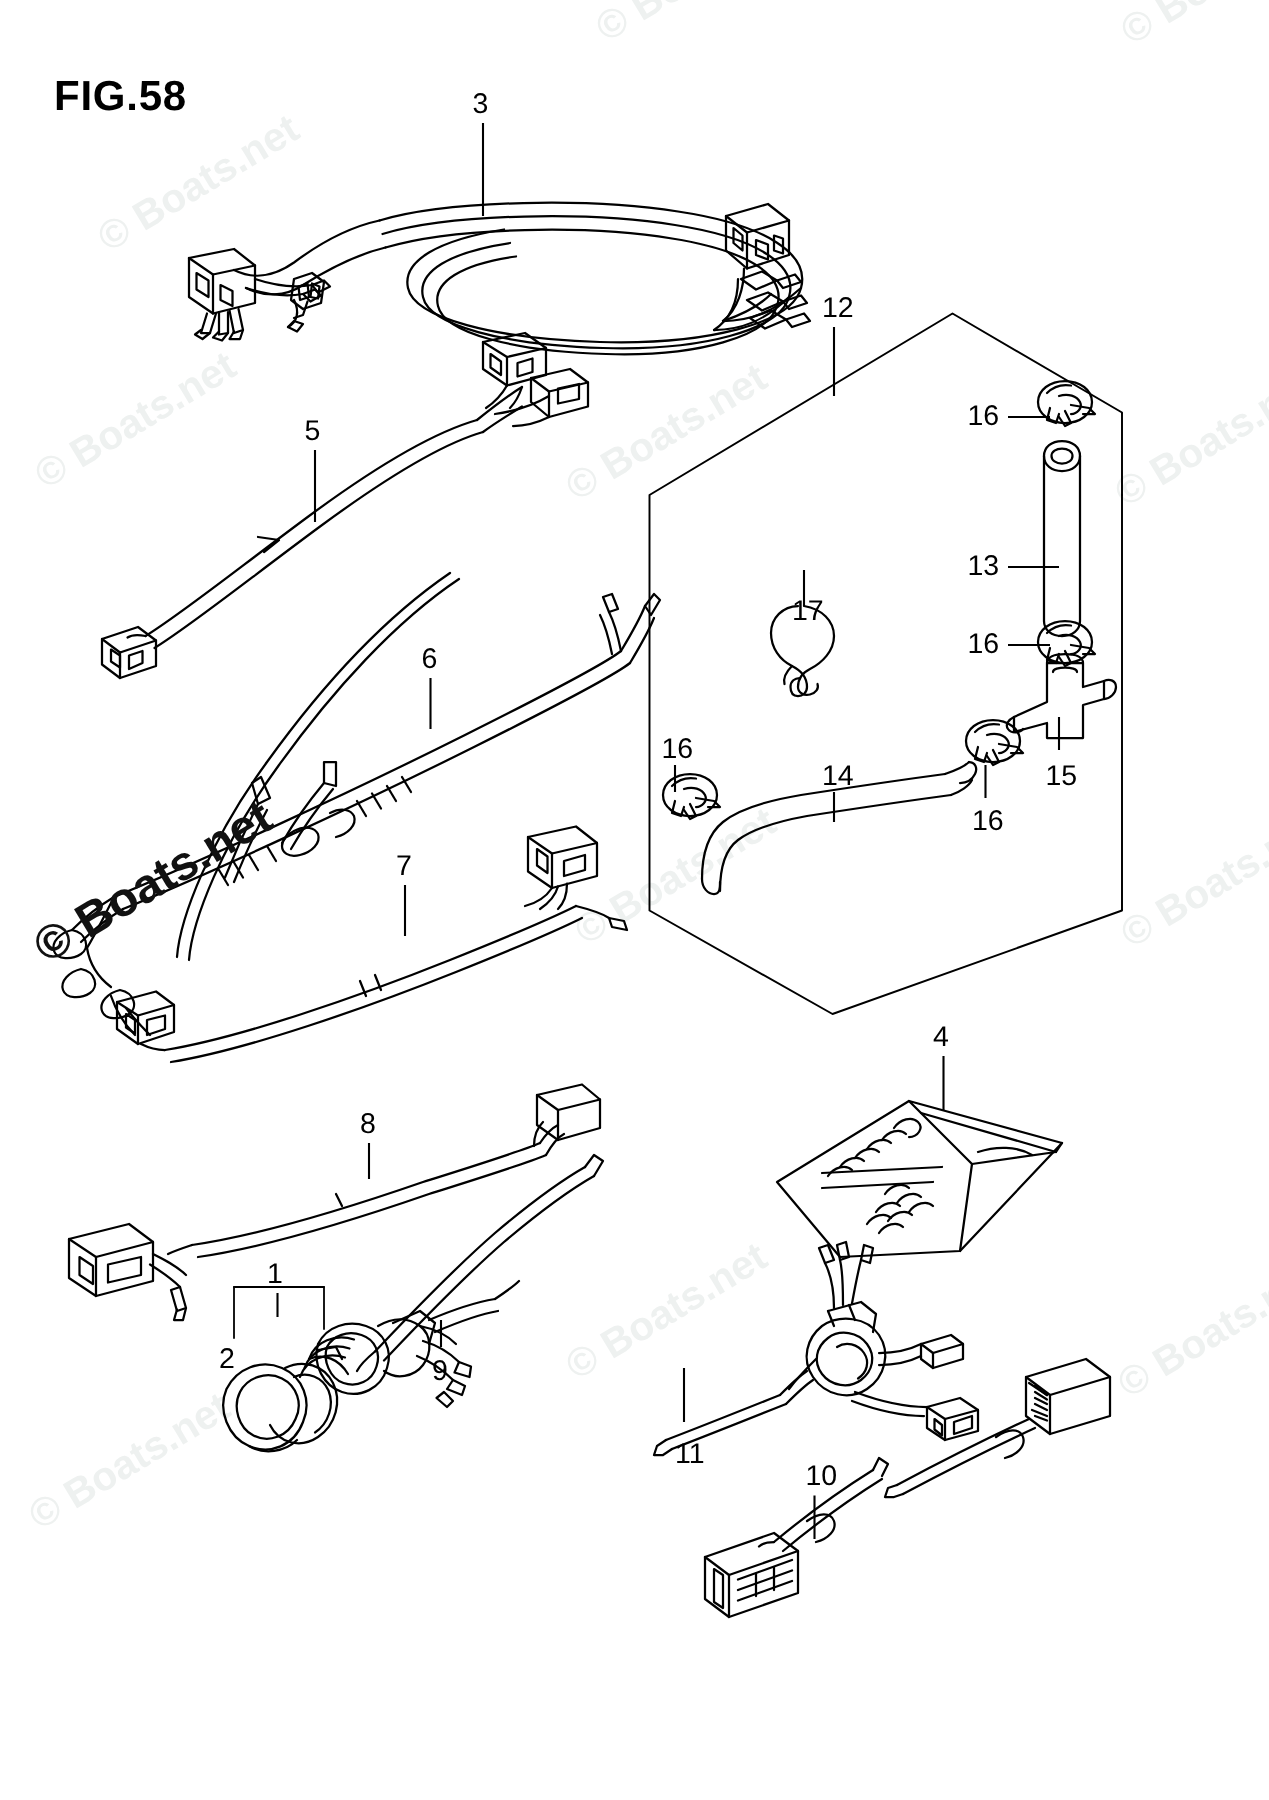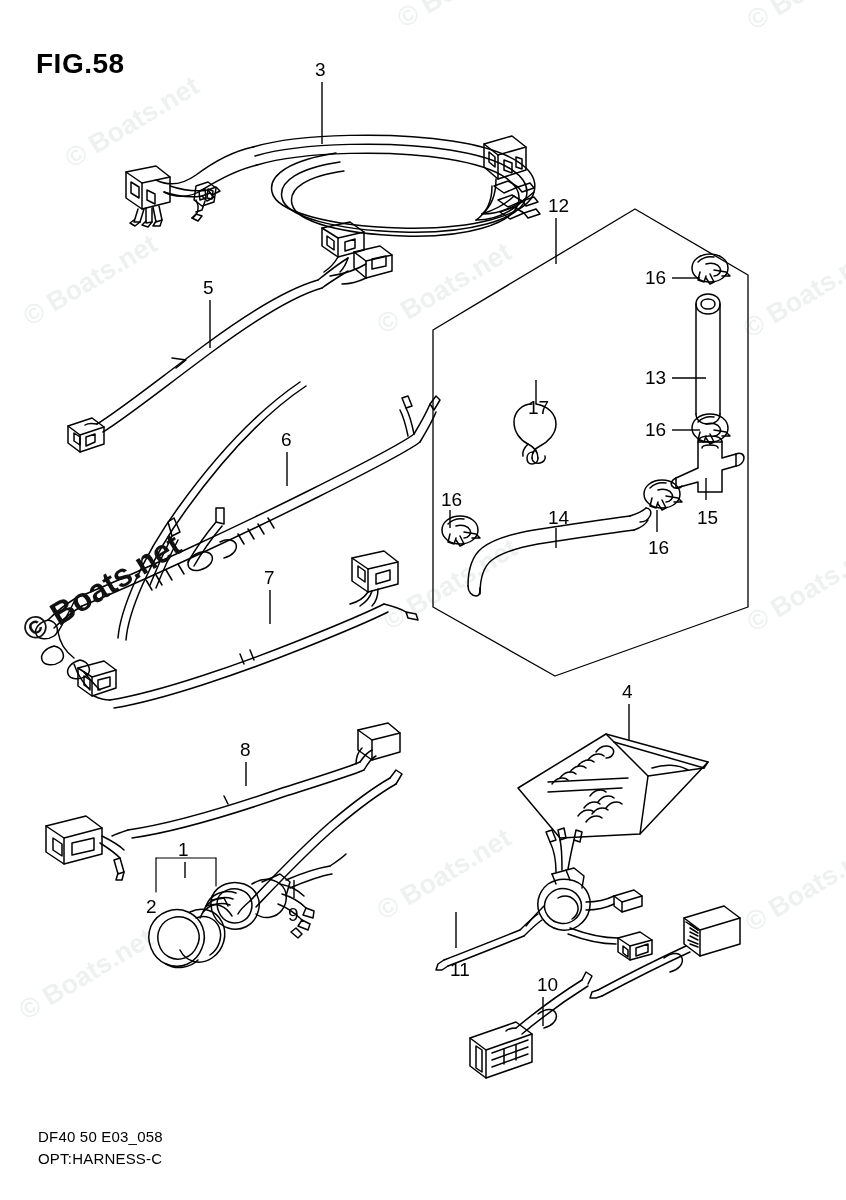--- a/index.html
+++ b/index.html
@@ -593,18 +593,14 @@
       <div class="callout" style="left: 622px; top: 682px;">4</div>
       <div class="callout" style="left: 178px; top: 840px;">1</div>
       <div class="callout" style="left: 146px; top: 897px;">2</div>
       <div class="callout" style="left: 288px; top: 905px;">9</div>
       <div class="callout" style="left: 450px; top: 913px; margin-top: 47px;">11</div>
       <div class="callout" style="left: 537px; top: 975px;">10</div>
     </div>
 
   <div id="fig-title">FIG.58</div>
 
-  <div id="footer">
-    <div class="foot-line">DF40 50 E03_058</div>
-    <div class="foot-line">OPT:HARNESS-C</div>
-  </div>
 
 </div>
 
 </body></html>

